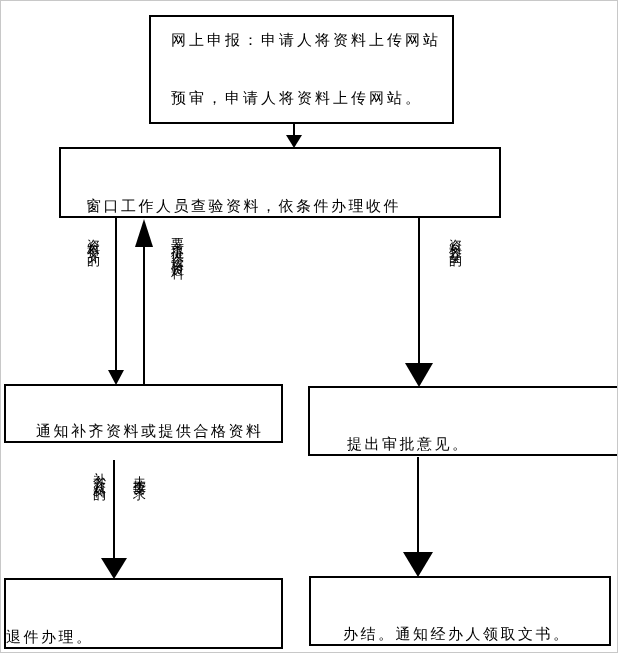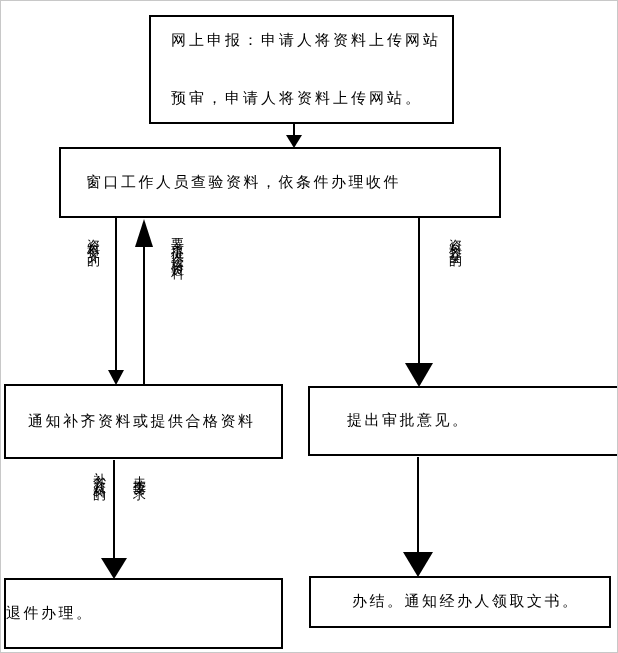--- a/index.html
+++ b/index.html
@@ -23,21 +23,21 @@
     width: 618px; height: 653px;
   }
   #arrow-layer line { stroke: #000000; stroke-width: 2px; }
   #arrow-layer polygon { fill: #000000; }
   .fc-box {
     position: absolute;
     box-sizing: border-box;
     border: 2px solid #000000;
     background: #ffffff;
     display: flex;
-    align-items: center;
+    align-items: flex-end;
     font-size: 15px;
     letter-spacing: 2.5px;
     color: #000000;
     line-height: 1.3;
   }
   .fc-box.two-line {
     flex-direction: column;
     align-items: flex-start;
     justify-content: space-between;
     padding: 14px 10px 14px 20px;
@@ -93,33 +93,33 @@
 
   <div class="fc-box two-line" style="left:148px; top:14px; width:305px; height:109px; letter-spacing:3px;">
     <span>网上申报：申请人将资料上传网站</span>
     <span>预审，申请人将资料上传网站。</span>
   </div>
 
   <div class="fc-box" style="left:58px; top:146px; width:442px; height:71px; padding-left:25px;">
     <span>窗口工作人员查验资料，依条件办理收件</span>
   </div>
 
-  <div class="fc-box" style="left:3px; top:383px; width:279px; height:75px; padding-left:22px;">
+  <div class="fc-box" style="left:3px; top:383px; width:279px; height:59px; padding-left:30px;">
     <span>通知补齐资料或提供合格资料</span>
   </div>
 
   <div class="fc-box" style="left:307px; top:385px; width:363px; height:70px; padding-left:37px;">
     <span>提出审批意见。</span>
   </div>
 
   <div class="fc-box" style="left:3px; top:577px; width:279px; height:71px; ">
     <span>退件办理。</span>
   </div>
 
-  <div class="fc-box" style="left:308px; top:575px; width:302px; height:52px; padding-left:41px;">
+  <div class="fc-box" style="left:308px; top:575px; width:302px; height:70px; padding-left:32px;">
     <span>办结。通知经办人领取文书。</span>
   </div>
 
   <div class="v-label" style="left:83px; top:227px;">资料不齐的</div>
 
   <div class="v-label" style="left:167px; top:227px;">要求提供合格资料</div>
 
   <div class="v-label" style="left:445px; top:227px;">资料齐全的</div>
 
   <div class="v-label" style="left:89px; top:461px;">补齐资料的</div>

